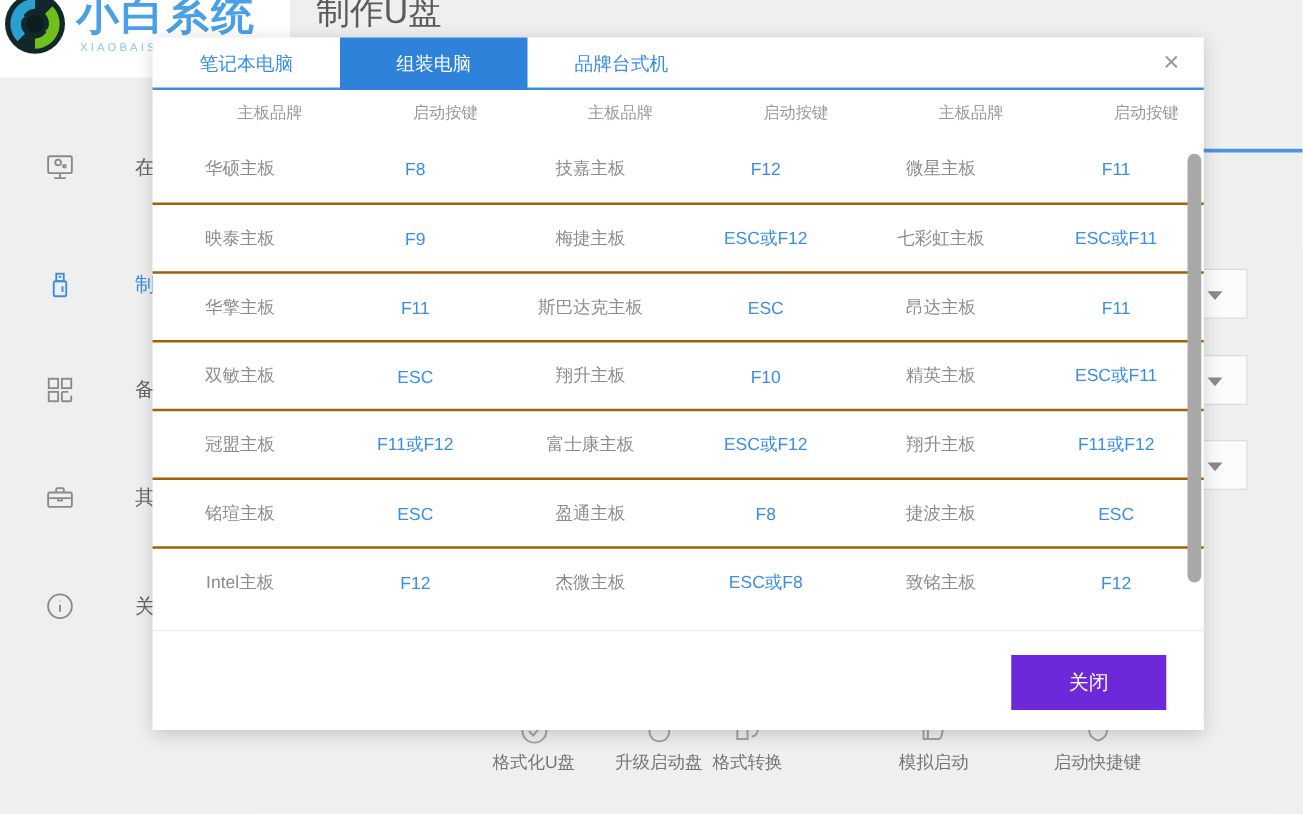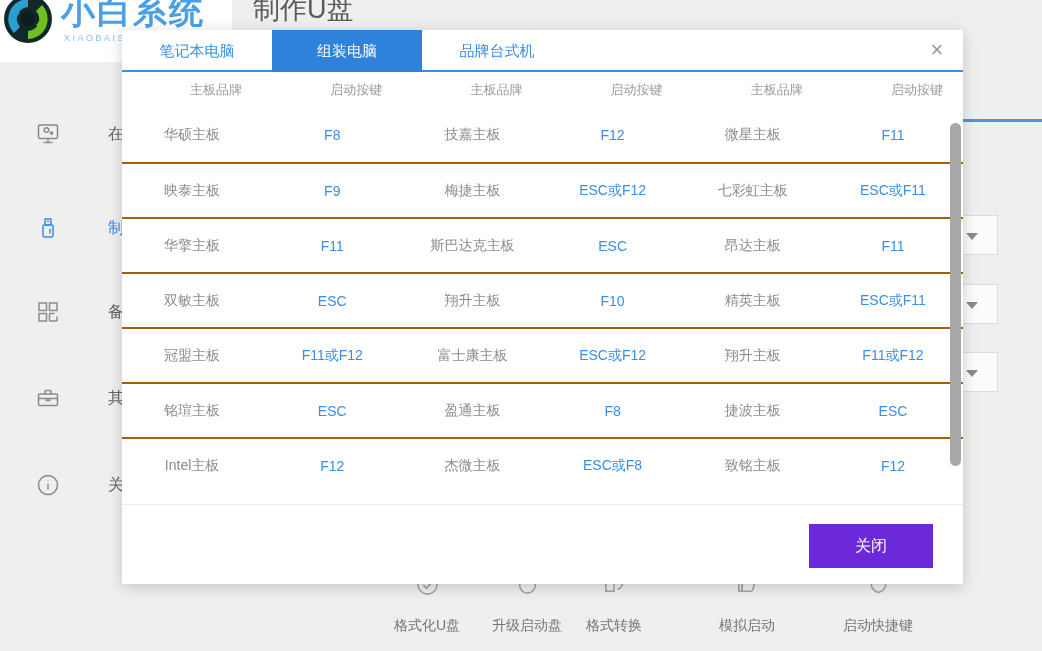--- a/index.html
+++ b/index.html
@@ -19,21 +19,21 @@
   .sidebar-item { position:absolute; left:36px; width:160px; height:26px; display:flex; align-items:center; gap:48px; cursor:pointer; }
   .sidebar-item .sb-icon { width:24px; height:24px; color:#8a8a8a; flex:none; }
   .sidebar-item .sb-label { font-size:16px; color:#666; white-space:nowrap; }
   .sidebar-item.active .sb-icon { color:#3a8ee6; }
   .sidebar-item.active .sb-label { color:#3a8ee6; }
   .sb-icon svg, .tb-icon svg { display:block; width:100%; height:100%; }
 
   .dropdown { position:absolute; left:948px; width:50px; height:40px; background:#fbfbfb; border:1px solid #dcdcdc; z-index:1; cursor:pointer; }
   .dropdown .dd-arrow { position:absolute; left:17px; top:17px; width:0; height:0; border-left:6px solid transparent; border-right:6px solid transparent; border-top:7px solid #8a8a8a; }
 
-  .toolbar-item { position:absolute; top:572px; width:110px; display:flex; flex-direction:column; align-items:center; gap:20px; cursor:pointer; }
+  .toolbar-item { position:absolute; top:572px; width:110px; display:flex; flex-direction:column; align-items:center; gap:4px; cursor:pointer; }
   .toolbar-item .tb-icon { width:25px; height:25px; color:#a2a2a2; }
   .toolbar-item .tb-label { font-size:14px; color:#757575; white-space:nowrap; }
 
   
   .modal { position:absolute; left:122px; top:30px; width:841px; height:554px; background:#ffffff; z-index:5; box-shadow:0 3px 14px rgba(0,0,0,.18); }
   .tab-bar { position:relative; height:42px; border-bottom:2px solid #3e8ddd; display:flex; }
   .tab { width:150px; height:42px; display:flex; align-items:center; justify-content:center; font-size:15px; color:#3a8ee6; cursor:pointer; }
   .tab.active { background:#2e82d9; color:#ffffff; }
   .modal-close { position:absolute; right:12px; top:6px; width:28px; height:28px; font-size:22px; color:#999; display:flex; align-items:center; justify-content:center; cursor:pointer; font-weight:300; }
 
@@ -148,21 +148,21 @@
     </div>
     <div class="toolbar-item" style="left: 472px;">
       <span class="tb-icon">
         <svg viewBox="0 0 26 26" fill="none" stroke="currentColor" stroke-width="1.6">
           <path d="M8.8 6.6a8.2 8.2 0 1 0 8.4 0"></path>
           <path d="M13 3.5v8"></path>
         </svg>
       </span>
       <span class="tb-label">升级启动盘</span>
     </div>
-    <div class="toolbar-item" style="left: 559px;">
+    <div class="toolbar-item" style="left: 543px;">
       <span class="tb-icon">
         <svg viewBox="0 0 26 26" fill="none" stroke="currentColor" stroke-width="1.6">
           <rect x="4" y="10.5" width="8.5" height="9.5"></rect>
           <path d="M16 18c4.5-.8 5.8-4.8 4.7-8.6"></path>
           <path d="M18 6.8l2.8 2.4-2.9 1.9"></path>
         </svg>
       </span>
       <span class="tb-label">格式转换</span>
     </div>
     <div class="toolbar-item" style="left: 692px;">

